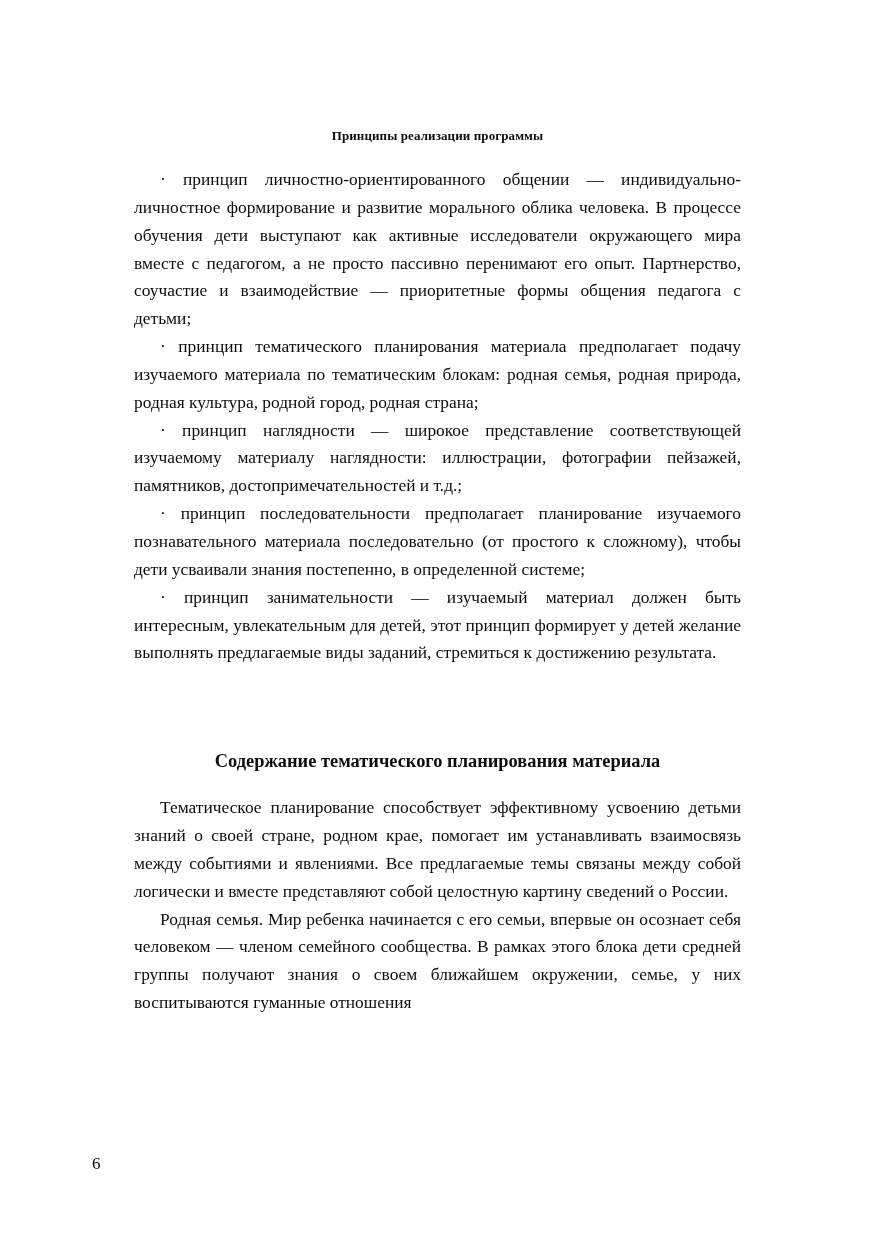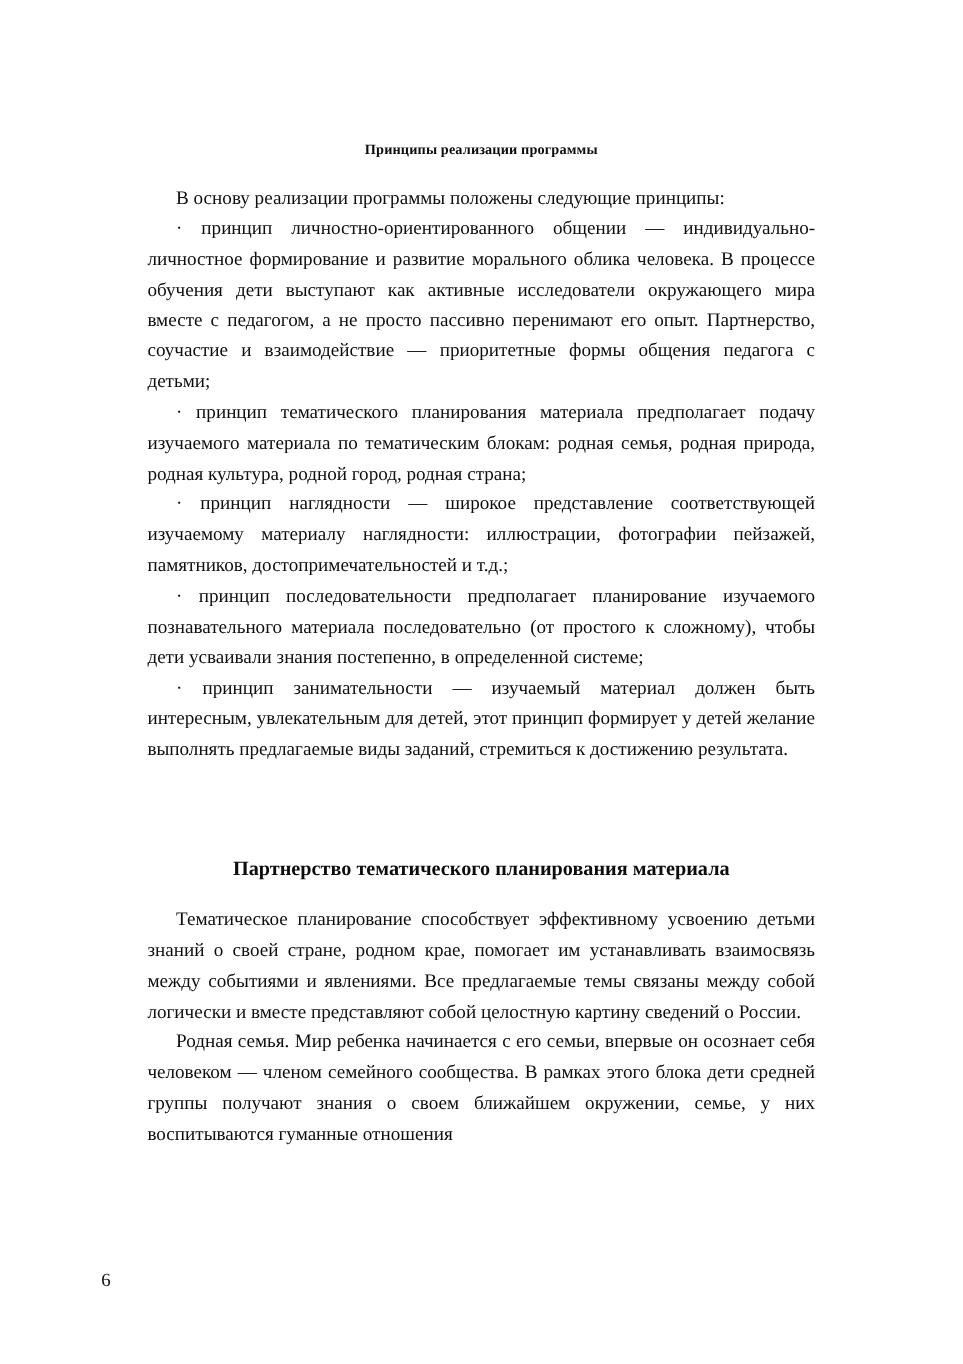--- a/index.html
+++ b/index.html
@@ -70,35 +70,34 @@
   }
 </style>
 </head>
 <body>
 
 <div class="page">
 
 
   <h2 class="section-heading">Принципы реализации программы</h2>
 
-  <p class="body-par">В основу реализации программы положены следующие принципы:</p>
 
   <p class="bullet-par"><span class="bullet">·</span> <span>принцип личностно-ориентированного общении — индивидуально-личностное формирование и развитие морального облика человека. В процессе обучения дети выступают как активные исследователи окружающего мира вместе с педагогом, а не просто пассивно перенимают его опыт. Партнерство, соучастие и взаимодействие — приоритетные формы общения педагога с детьми;</span></p>
 
   <p class="bullet-par"><span class="bullet">·</span> <span>принцип тематического планирования материала предполагает подачу изучаемого материала по тематическим блокам: родная семья, родная природа, родная культура, родной город, родная страна;</span></p>
 
   <p class="bullet-par"><span class="bullet">·</span> <span>принцип наглядности — широкое представление соответствующей изучаемому материалу наглядности: иллюстрации, фотографии пейзажей, памятников, достопримечательностей и т.д.;</span></p>
 
   <p class="bullet-par"><span class="bullet">·</span> <span>принцип последовательности предполагает планирование изучаемого познавательного материала последовательно (от простого к сложному), чтобы дети усваивали знания постепенно, в определенной системе;</span></p>
 
   <p class="bullet-par"><span class="bullet">·</span> <span>принцип занимательности — изучаемый материал должен быть интересным, увлекательным для детей, этот принцип формирует у детей желание выполнять предлагаемые виды заданий, стремиться к достижению результата.</span></p>
 
   <div class="gap-block"></div>
 
-  <h2 class="section-heading-2">Партнерство тематического планирования материала</h2>
+  <h2 class="section-heading-2">Содержание тематического планирования материала</h2>
 
   <p class="body-par">Тематическое планирование способствует эффективному усвоению детьми знаний о своей стране, родном крае, помогает им устанавливать взаимосвязь между событиями и явлениями. Все предлагаемые темы связаны между собой логически и вместе представляют собой целостную картину сведений о России.</p>
 
   <p class="body-par">Родная семья. Мир ребенка начинается с его семьи, впервые он осознает себя человеком — членом семейного сообщества. В рамках этого блока дети средней группы получают знания о своем ближайшем окружении, семье, у них воспитываются гуманные отношения</p>
 
   <div class="page-number">6</div>
 
 </div>
 
 </body></html>

